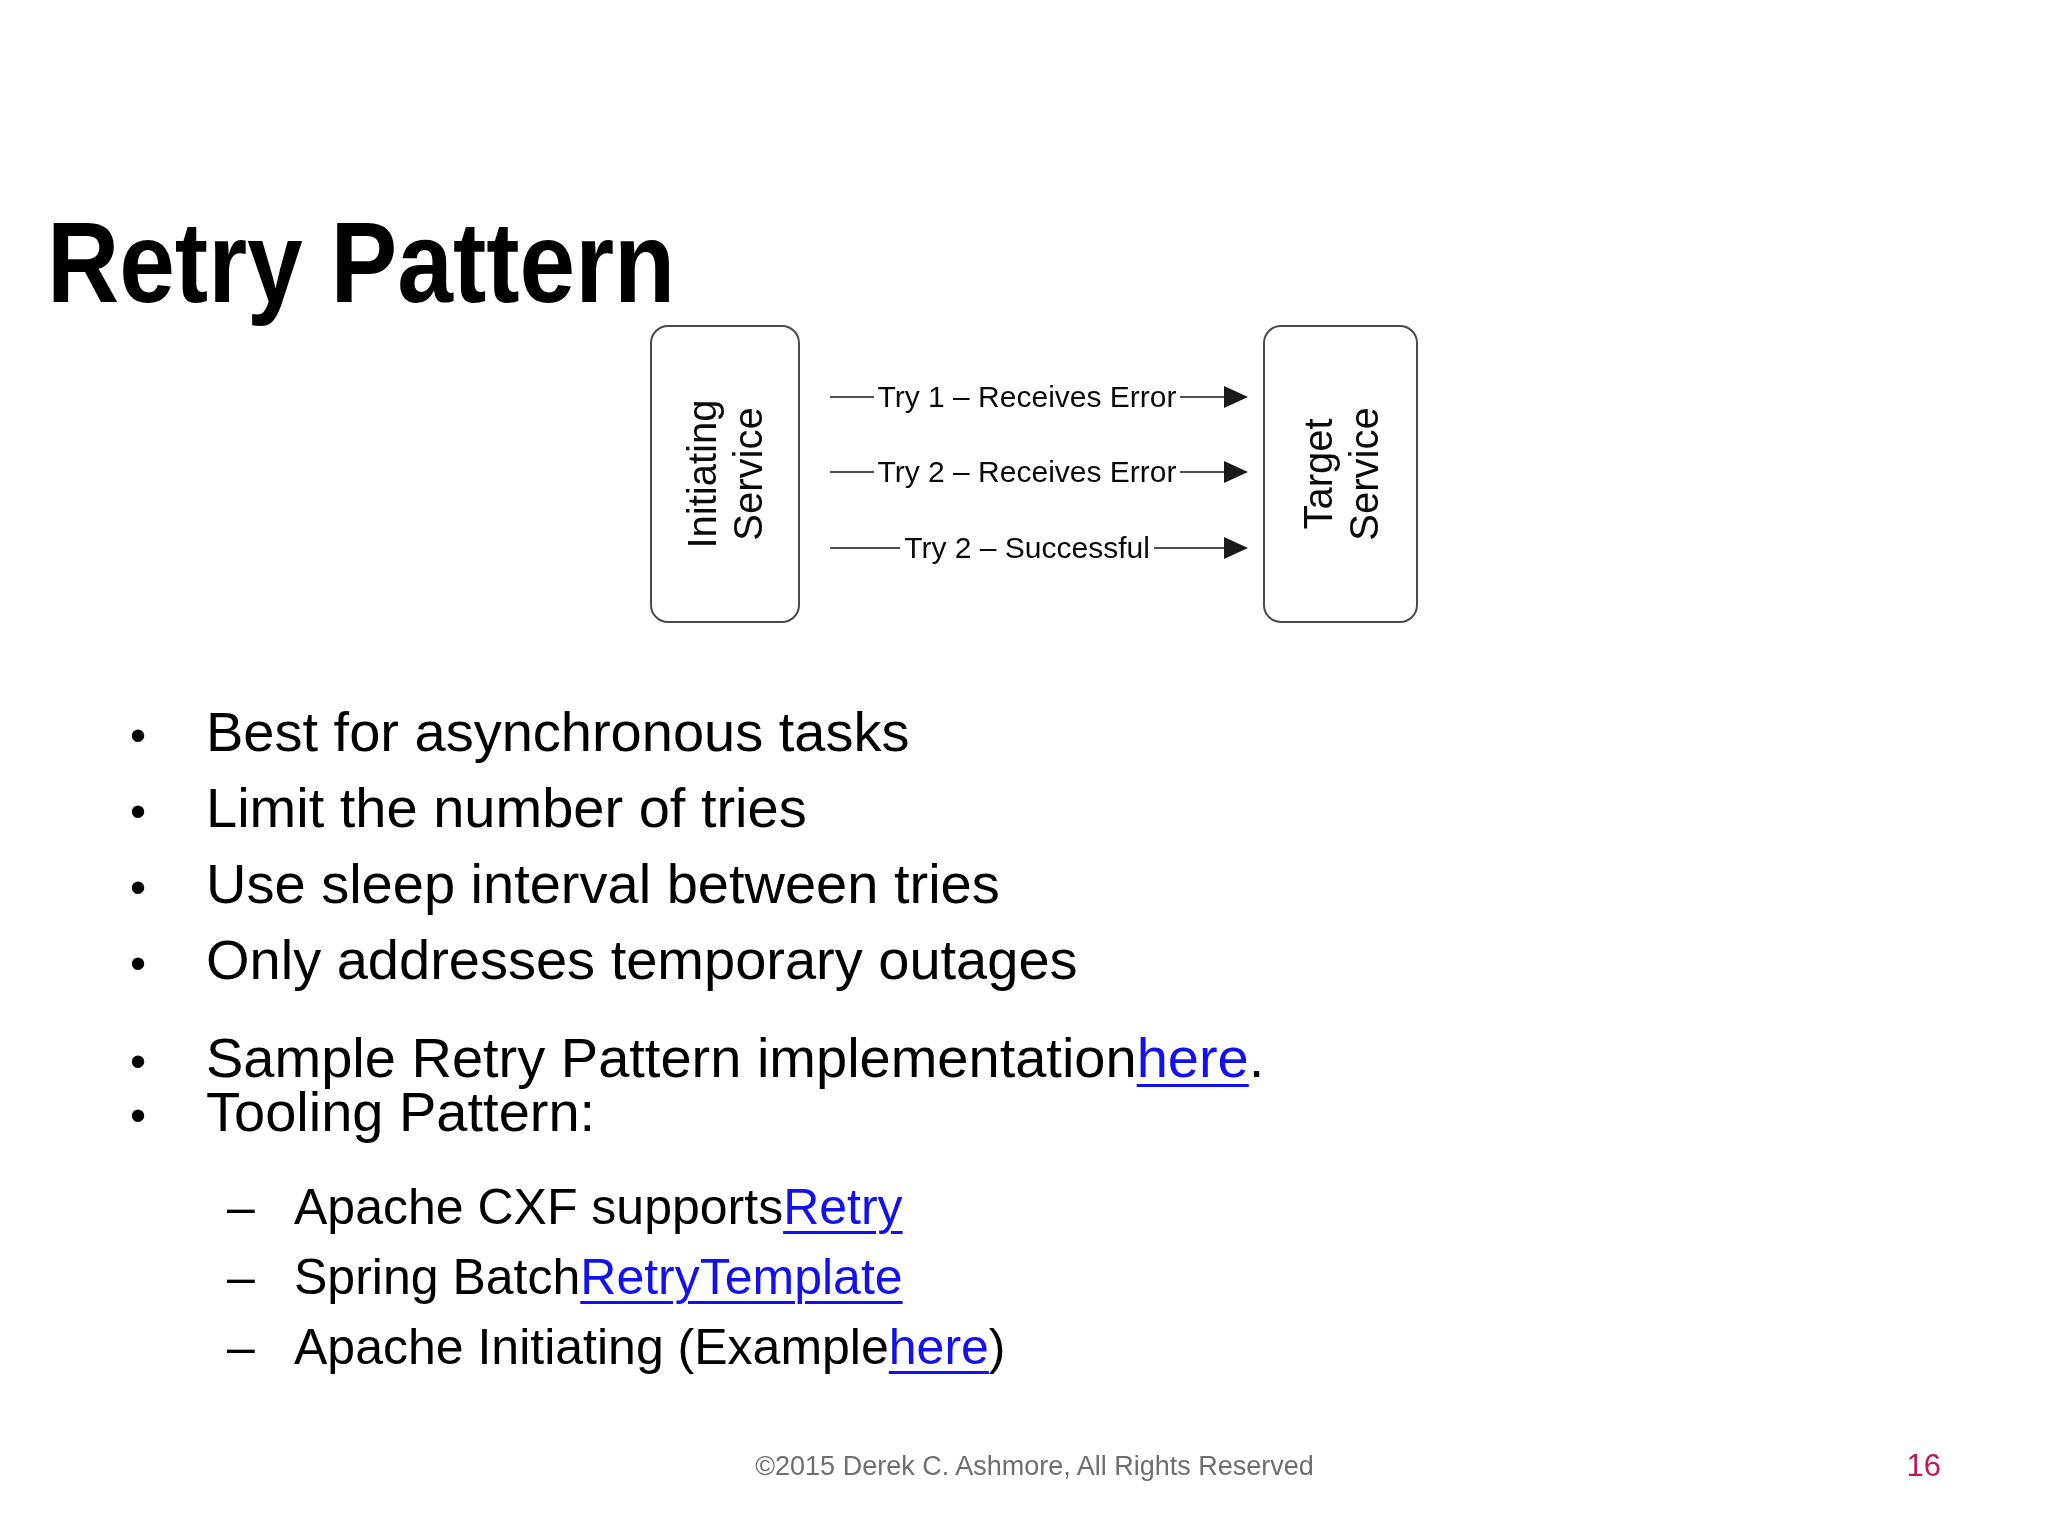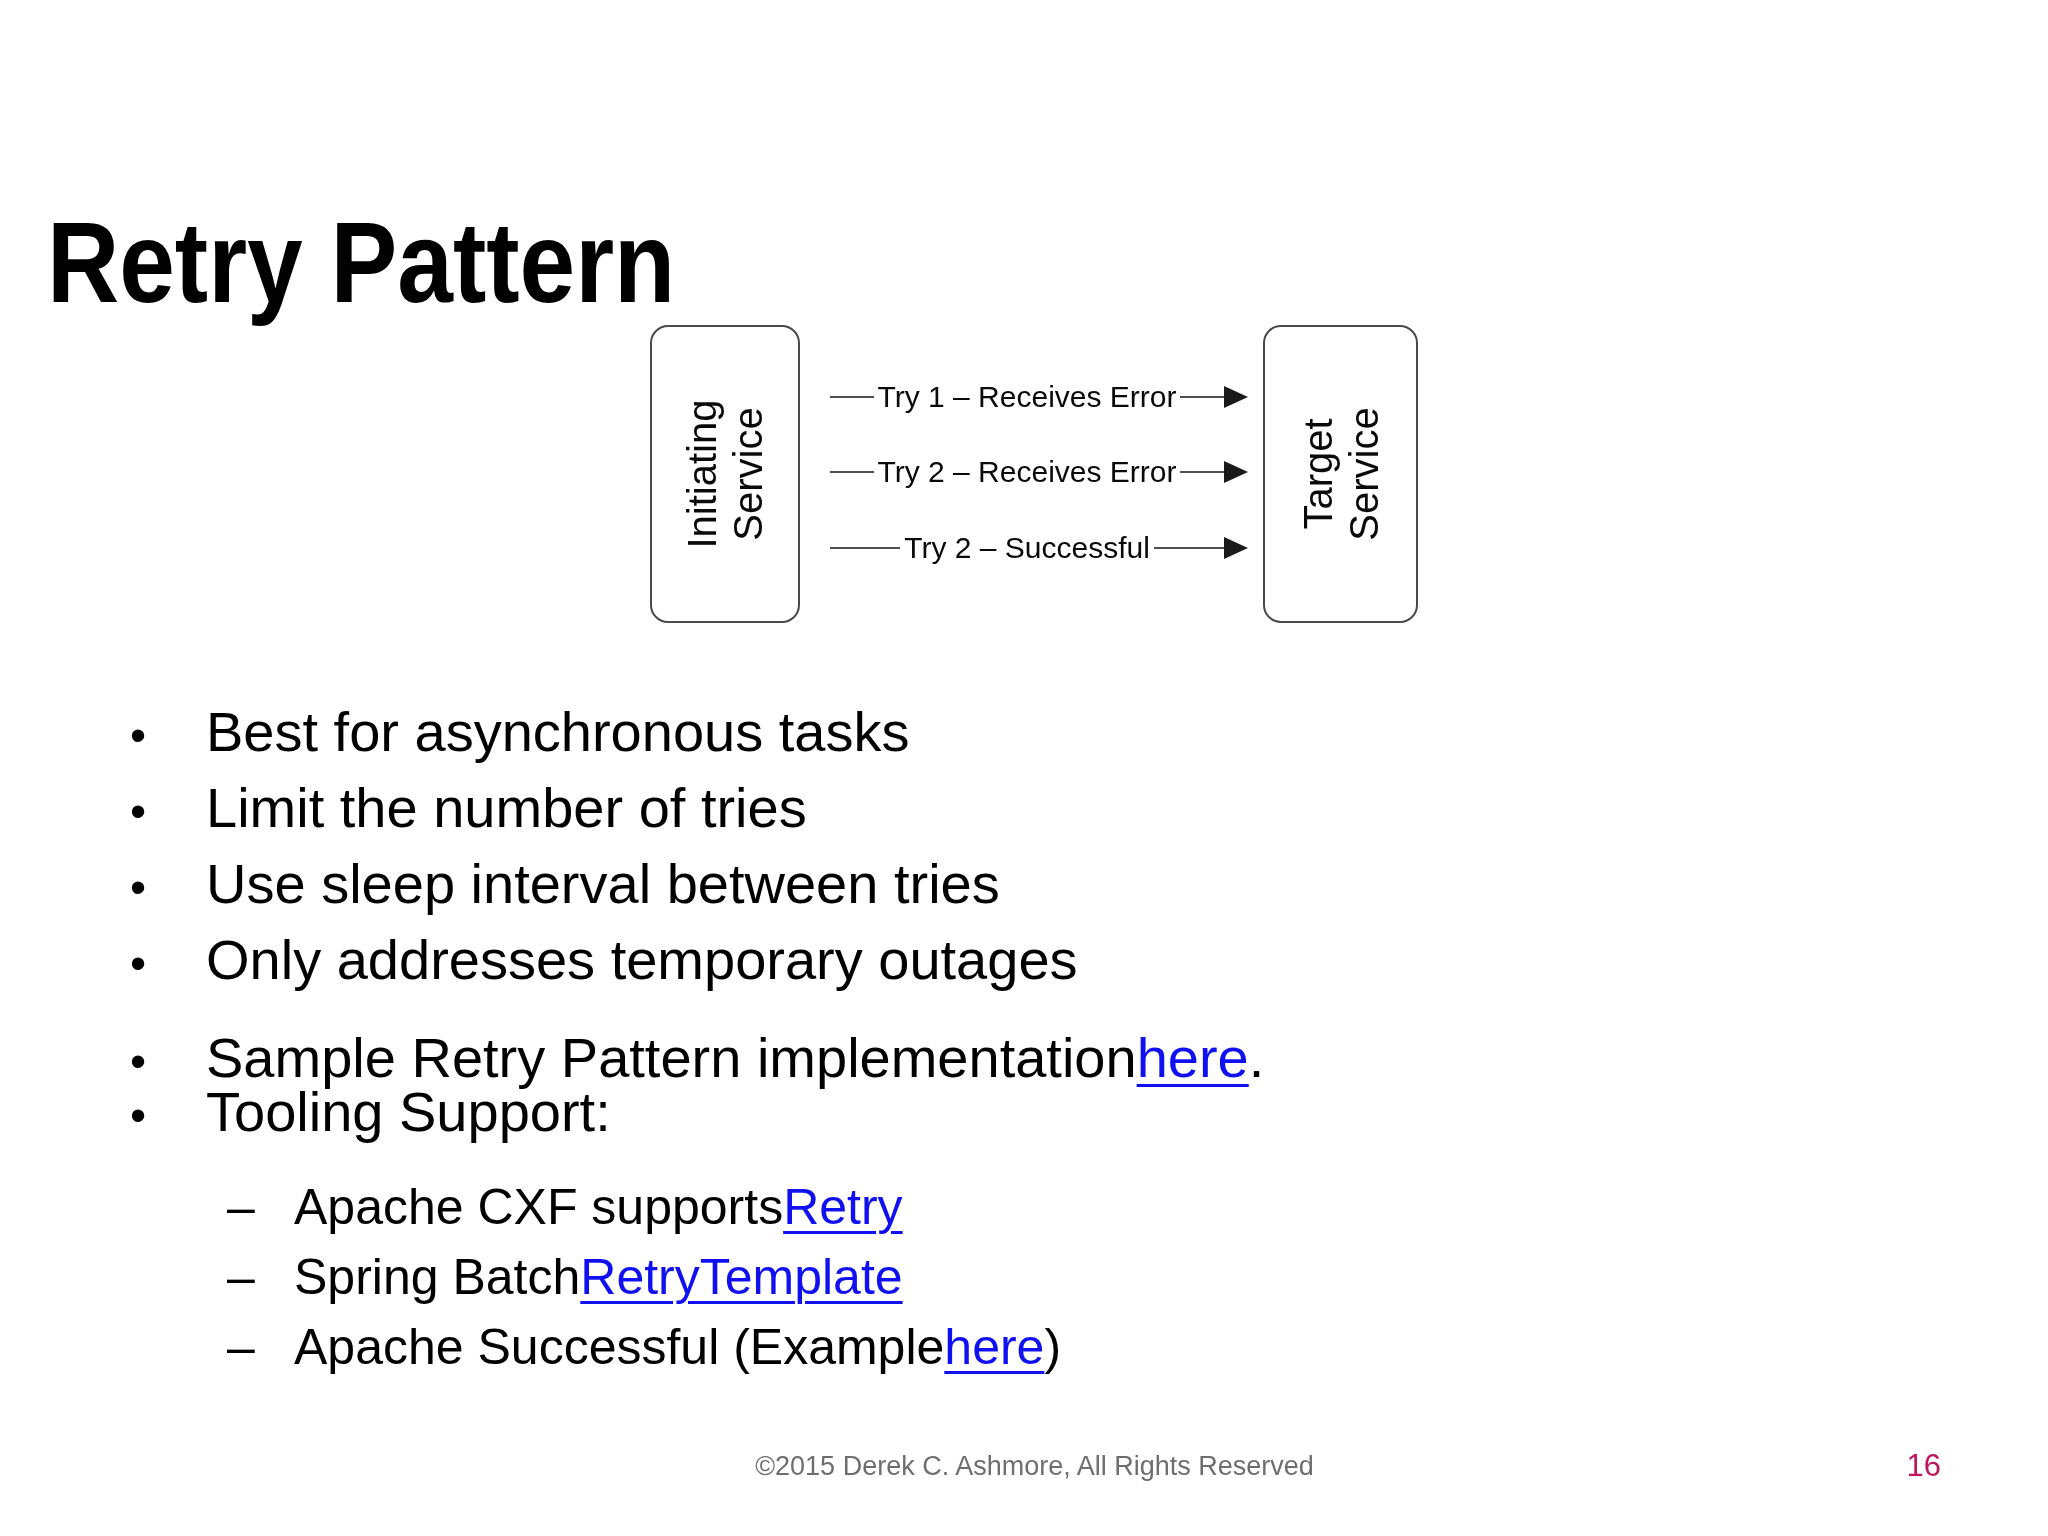--- a/index.html
+++ b/index.html
@@ -159,34 +159,34 @@
       <span>Only addresses temporary outages</span>
     </div>
     <div class="b-row lvl1">
       <span class="marker">•</span>
       <span>Sample Retry Pattern implementation </span>
       <a class="inline-link">here</a>
       <span>.</span>
     </div>
     <div class="b-row lvl1">
       <span class="marker">•</span>
-      <span>Tooling Support:</span>
+      <span>Tooling Pattern:</span>
     </div>
     <div class="b-row lvl2">
       <span class="marker">–</span>
       <span>Apache CXF supports </span>
       <a class="inline-link">Retry</a>
     </div>
     <div class="b-row lvl2">
       <span class="marker">–</span>
       <span>Spring Batch </span>
       <a class="inline-link">RetryTemplate</a>
     </div>
     <div class="b-row lvl2">
       <span class="marker">–</span>
-      <span>Apache Successful (Example </span>
+      <span>Apache Initiating (Example </span>
       <a class="inline-link">here</a>
       <span>)</span>
     </div>
   </div>
 
 <div class="footer-copyright">©2015 Derek C. Ashmore, All Rights Reserved</div>
 <div class="page-number">16</div>
 
 </body></html>

